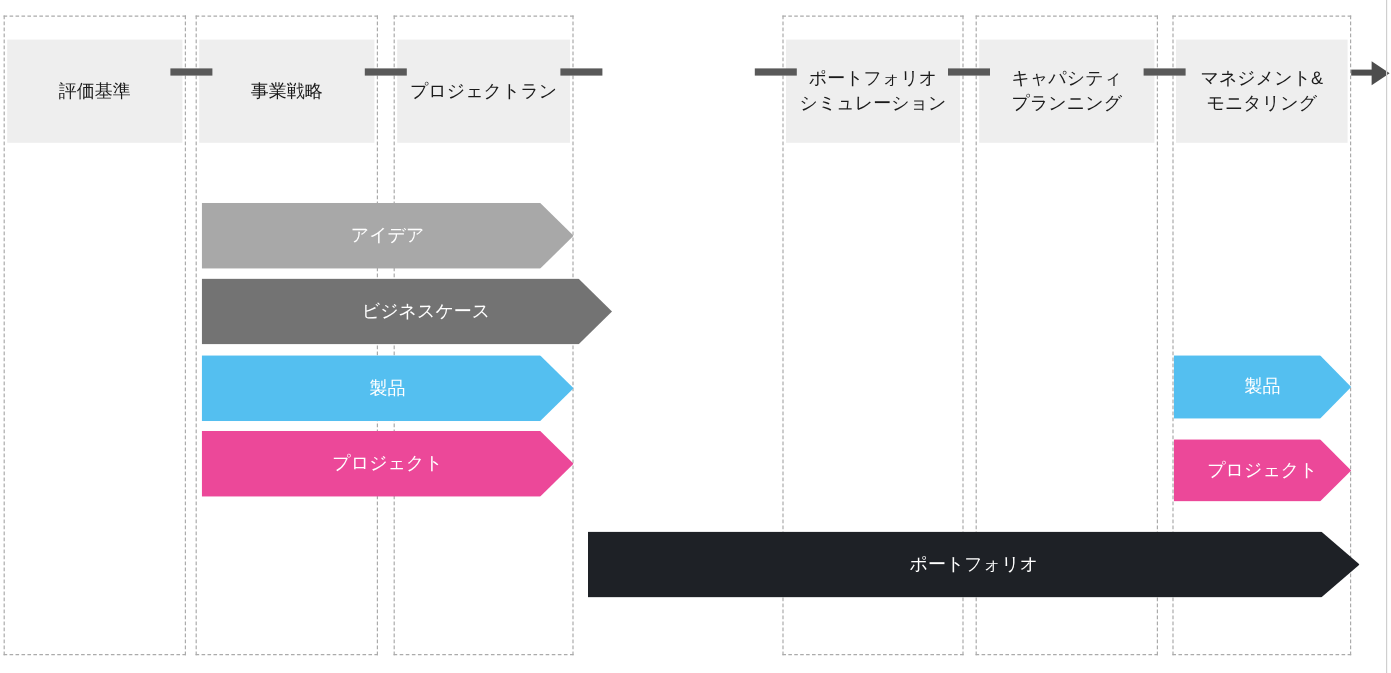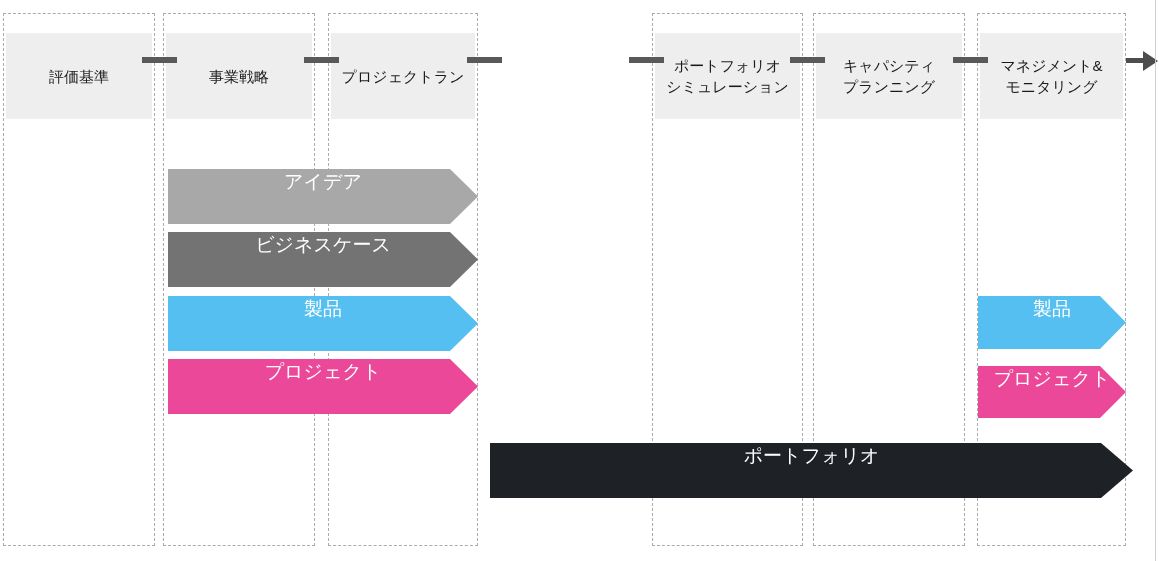--- a/index.html
+++ b/index.html
@@ -48,28 +48,28 @@
     position: absolute;
     left: 1143px; top: 51px;
     width: 0; height: 0;
     border-top: 10px solid transparent;
     border-bottom: 10px solid transparent;
     border-left: 15px solid #4d4d4d;
   }
   
   .chev {
     position: absolute;
-    display: flex; align-items: flex-start; justify-content: center;
-    color: #ffffff; font-size: 19px;
+    display: flex; align-items: center; justify-content: center;
+    color: #ffffff; font-size: 15px;
     clip-path: polygon(0 0, calc(100% - 28px) 0, 100% 50%, calc(100% - 28px) 100%, 0 100%);
   }
   .chev.tip26 { clip-path: polygon(0 0, calc(100% - 26px) 0, 100% 50%, calc(100% - 26px) 100%, 0 100%); }
   .chev.tip32 { clip-path: polygon(0 0, calc(100% - 32px) 0, 100% 50%, calc(100% - 32px) 100%, 0 100%); }
   .chev-idea      { background: #a8a8a8; }
-  .chev-bizcase   { background: #737373; }
+  .chev-bizcase   { background: #737373; padding-left: 32px; }
   .chev-product   { background: #54bff0; font-family: Liberation Serif, serif; }
   .chev-project   { background: #ec4899; }
   .chev-portfolio { background: #1e2126; }
   
   .frame-right {
     position: absolute;
     left: 1155px; top: 0; width: 1px; height: 561px;
     background: #cfcfcf;
   }
 </style>

